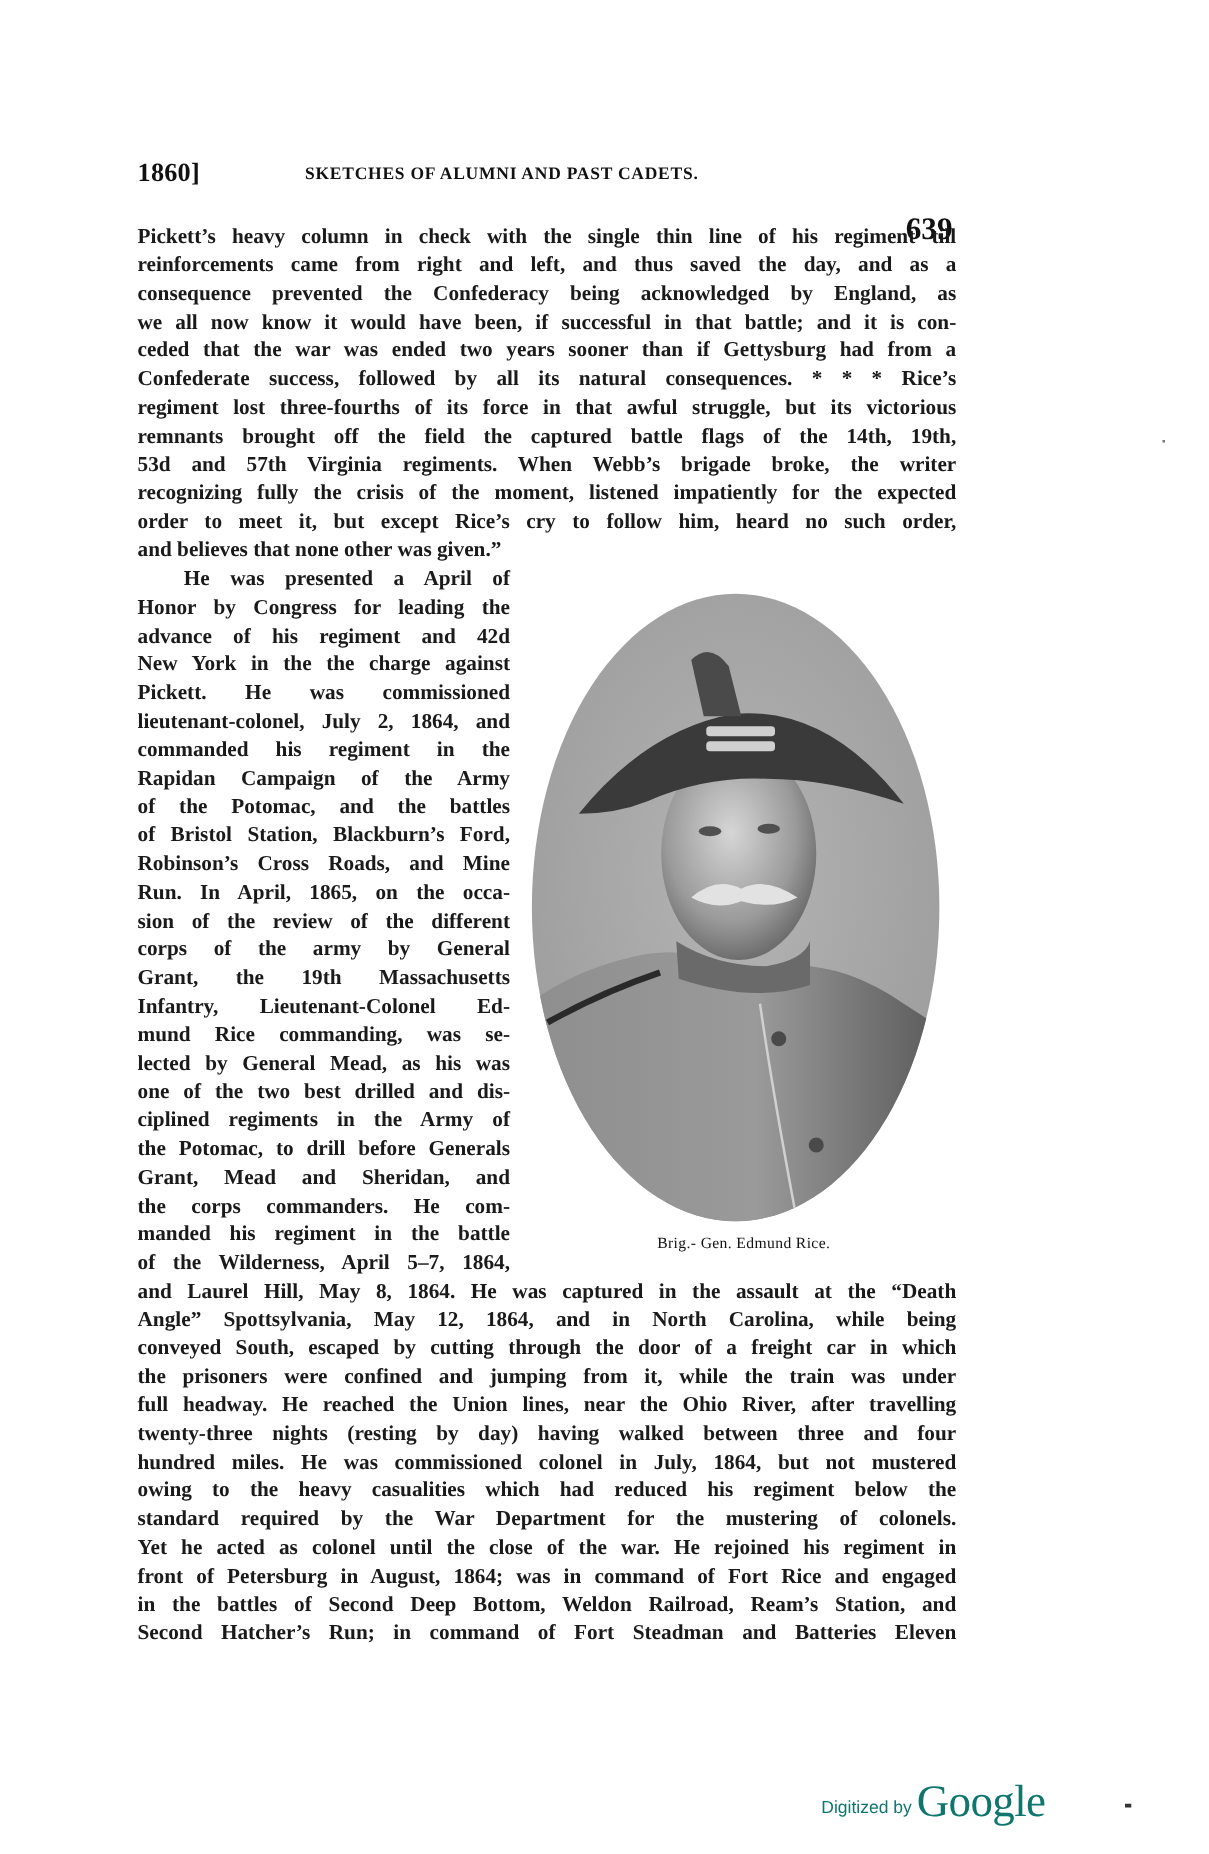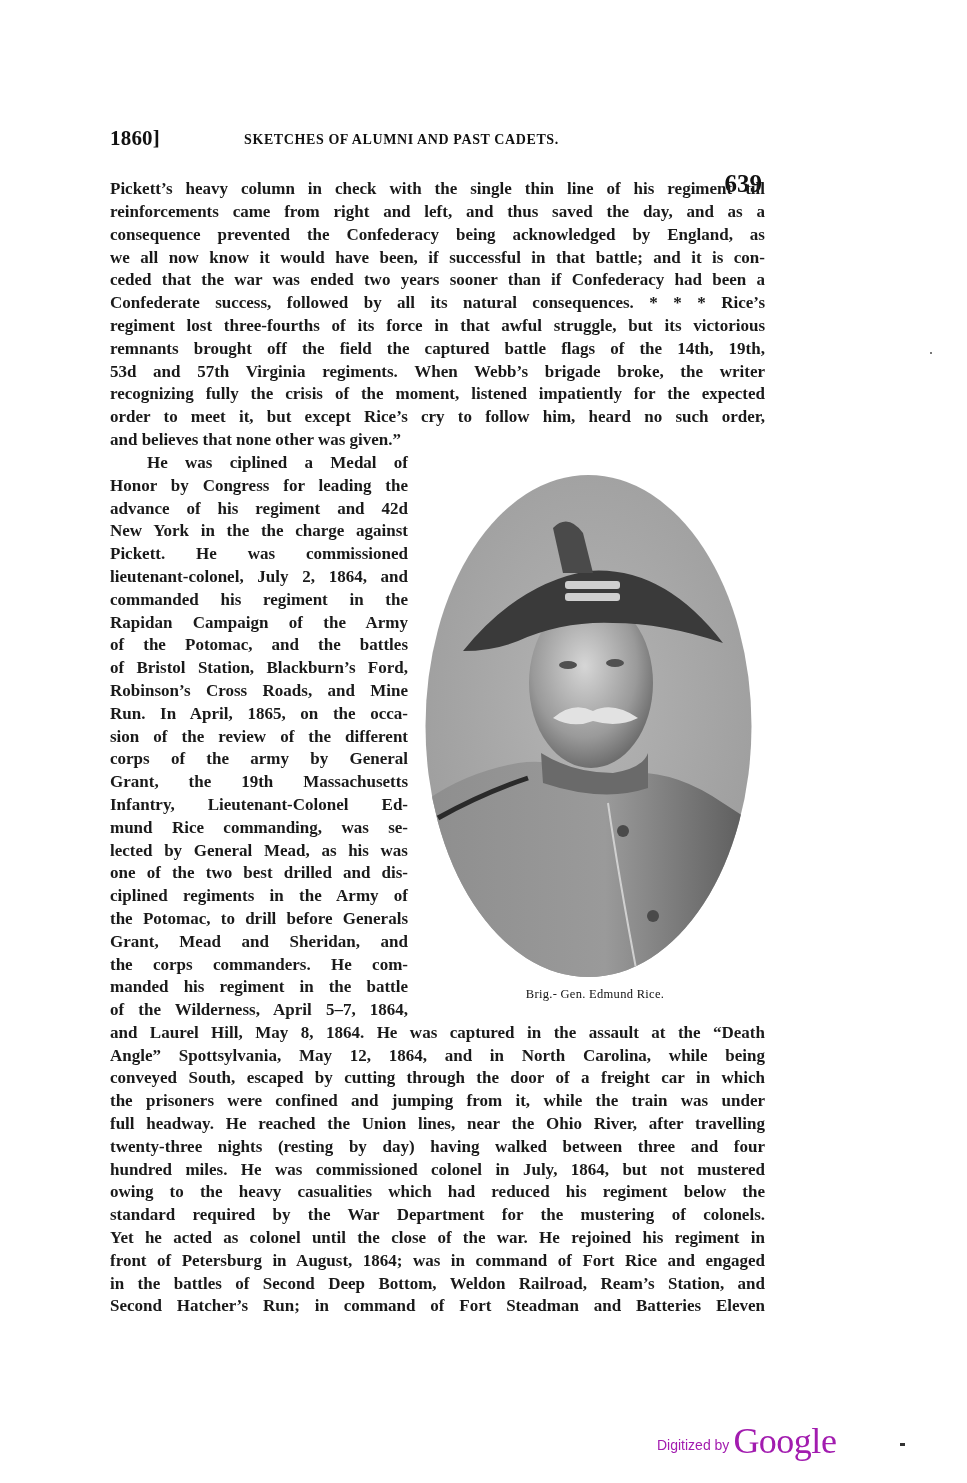--- a/index.html
+++ b/index.html
@@ -9,53 +9,53 @@
     .rh-left { position: absolute; left: 0; top: 0; font-size: 21px; font-weight: bold; letter-spacing: 0.2px; }
     .rh-center { position: absolute; left: 134px; top: 6px; font-size: 14px; font-weight: bold; letter-spacing: 0.6px; }
     .rh-right { position: absolute; right: 0; top: 0; font-size: 25px; font-weight: bold; margin-top: 44px; }
     .line { position: absolute; font-size: 17px; line-height: 22.8px; white-space: nowrap; font-weight: bold; color: #1a1a1a; }
     .full { left: 110px; width: 655px; text-align: justify; text-align-last: justify; }
     .full.last { text-align-last: left; }
     .narrow { left: 110px; width: 298px; text-align: justify; text-align-last: justify; }
     .indent { padding-left: 37px; width: 261px; }
     .portrait { position: absolute; left: 423px; top: 473px; width: 331px; height: 506px; }
     .caption { position: absolute; left: 480px; top: 987px; width: 230px; text-align: center; font-size: 12.5px; font-weight: normal; letter-spacing: 0.3px; color: #111; }
-    .watermark { position: absolute; left: 657px; top: 1420px; color: #a21caf; white-space: nowrap; }
+    .watermark { position: absolute; left: 657px; top: 1420px; color: #0f766e; white-space: nowrap; }
     .wm-small { font-family: "Liberation Sans", sans-serif; font-size: 14px; vertical-align: 3px; }
     .wm-big { font-family: "Liberation Serif", serif; font-size: 36px; letter-spacing: -0.5px; }
     .speck { position: absolute; background: #333; }
   </style>
 </head>
 <body>
 
 <div class="page">
 
   <div class="running-head">
     <span class="rh-left">1860]</span>
     <span class="rh-center">SKETCHES OF ALUMNI AND PAST CADETS.</span>
     <span class="rh-right">639</span>
   </div>
 
   <div>
     <div class="line full" style="top:178px">Pickett’s heavy column in check with the single thin line of his regiment till</div>
     <div class="line full" style="top:201px">reinforcements came from right and left, and thus saved the day, and as a</div>
     <div class="line full" style="top:224px">consequence prevented the Confederacy being acknowledged by England, as</div>
     <div class="line full" style="top:247px">we all now know it would have been, if successful in that battle; and it is con-</div>
-    <div class="line full" style="top:269px">ceded that the war was ended two years sooner than if Confederacy had been a</div>
+    <div class="line full" style="top:269px">ceded that the war was ended two years sooner than if Gettysburg had from a</div>
     <div class="line full" style="top:292px">Confederate success, followed by all its natural consequences. * * * Rice’s</div>
     <div class="line full" style="top:315px">regiment lost three-fourths of its force in that awful struggle, but its victorious</div>
     <div class="line full" style="top:338px">remnants brought off the field the captured battle flags of the 14th, 19th,</div>
     <div class="line full" style="top:361px">53d and 57th Virginia regiments. When Webb’s brigade broke, the writer</div>
     <div class="line full" style="top:383px">recognizing fully the crisis of the moment, listened impatiently for the expected</div>
     <div class="line full" style="top:406px">order to meet it, but except Rice’s cry to follow him, heard no such order,</div>
     <div class="line full last" style="top:429px">and believes that none other was given.”</div>
   </div>
 
   <div>
-    <div class="line narrow indent" style="top:452px">He was ciplined a Medal of</div>
+    <div class="line narrow indent" style="top:452px">He was presented a April of</div>
     <div class="line narrow" style="top:475px">Honor by Congress for leading the</div>
     <div class="line narrow" style="top:498px">advance of his regiment and 42d</div>
     <div class="line narrow" style="top:520px">New York in the the charge against</div>
     <div class="line narrow" style="top:543px">Pickett. He was commissioned</div>
     <div class="line narrow" style="top:566px">lieutenant-colonel, July 2, 1864, and</div>
     <div class="line narrow" style="top:589px">commanded his regiment in the</div>
     <div class="line narrow" style="top:612px">Rapidan Campaign of the Army</div>
     <div class="line narrow" style="top:634px">of the Potomac, and the battles</div>
     <div class="line narrow" style="top:657px">of Bristol Station, Blackburn’s Ford,</div>
     <div class="line narrow" style="top:680px">Robinson’s Cross Roads, and Mine</div>

